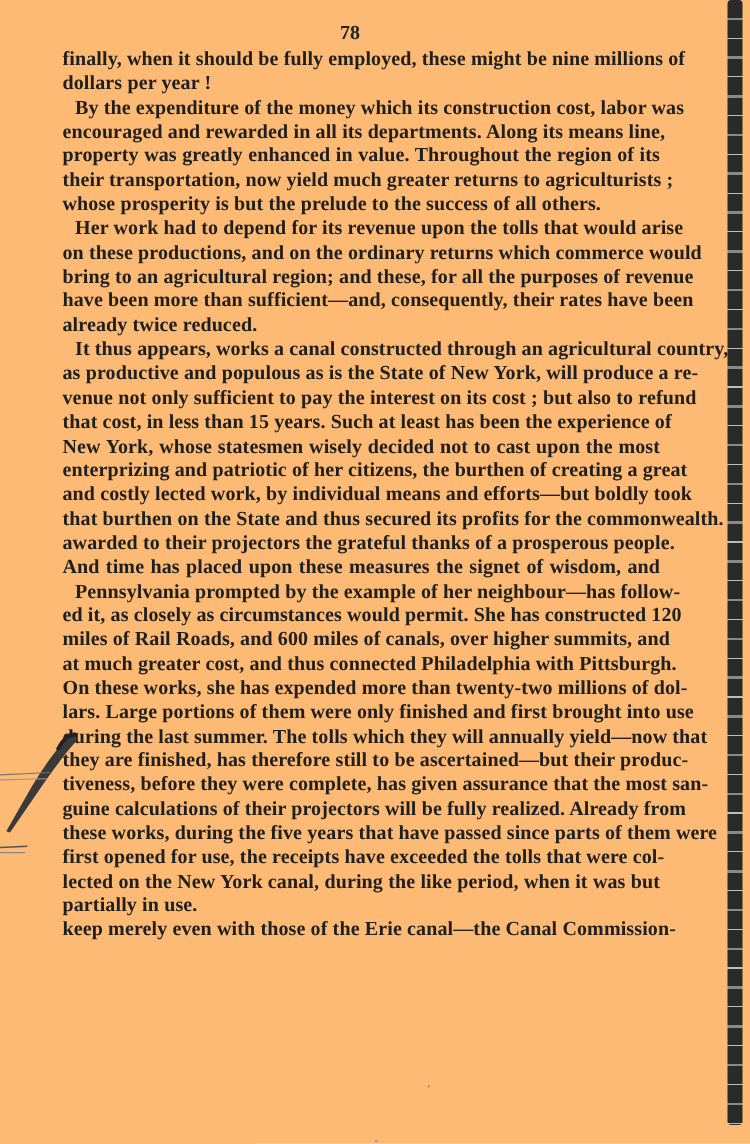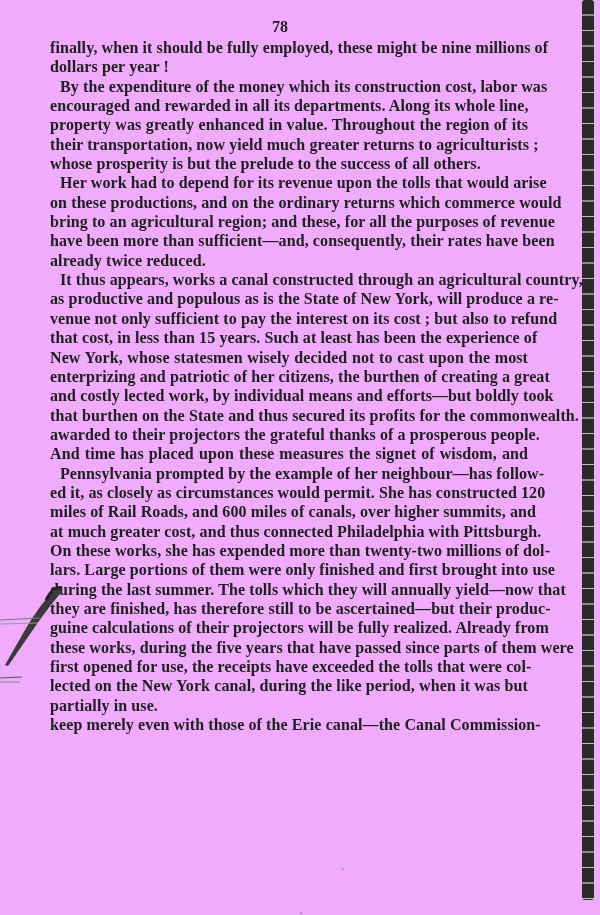--- a/index.html
+++ b/index.html
@@ -12,21 +12,21 @@
     height: 915px;
     position: relative;
     overflow: hidden;
     font-family: "Liberation Serif", "DejaVu Serif", serif;
     color: #1a1a1a;
   }
   .page {
     position: absolute;
     left: 0; top: 0;
     width: 600px; height: 915px;
-    background: #f0abfc;
+    background: #fdba74;
   }
   .page-number {
     position: absolute;
     left: 0; width: 560px;
     top: 18px;
     text-align: center;
     font-size: 16px;
     font-weight: bold;
     color: #222;
   }
@@ -83,21 +83,21 @@
 </head>
 <body>
 
 <div class="page">
   <div class="page-number">78</div>
 
   <div class="text-block" id="text-block">
       <span class="line">finally, when it should be fully employed, these might be nine millions of</span>
       <span class="line last">dollars per year !</span>
       <span class="line indent">By the expenditure of the money which its construction cost, labor was</span>
-      <span class="line">encouraged and rewarded in all its departments. Along its whole line,</span>
+      <span class="line">encouraged and rewarded in all its departments. Along its means line,</span>
       <span class="line">property was greatly enhanced in value. Throughout the region of its</span>
       <span class="line">their transportation, now yield much greater returns to agriculturists ;</span>
       <span class="line last">whose prosperity is but the prelude to the success of all others.</span>
       <span class="line indent">Her work had to depend for its revenue upon the tolls that would arise</span>
       <span class="line">on these productions, and on the ordinary returns which commerce would</span>
       <span class="line">bring to an agricultural region; and these, for all the purposes of revenue</span>
       <span class="line">have been more than sufficient—and, consequently, their rates have been</span>
       <span class="line last">already twice reduced.</span>
       <span class="line indent">It thus appears, works a canal constructed through an agricultural country,</span>
       <span class="line">as productive and populous as is the State of New York, will produce a re-</span>
@@ -110,20 +110,21 @@
       <span class="line last">awarded to their projectors the grateful thanks of a prosperous people.</span>
       <span class="line">And time has placed upon these measures the signet of wisdom, and</span>
       <span class="line indent">Pennsylvania prompted by the example of her neighbour—has follow-</span>
       <span class="line">ed it, as closely as circumstances would permit. She has constructed 120</span>
       <span class="line">miles of Rail Roads, and 600 miles of canals, over higher summits, and</span>
       <span class="line">at much greater cost, and thus connected Philadelphia with Pittsburgh.</span>
       <span class="line">On these works, she has expended more than twenty-two millions of dol-</span>
       <span class="line">lars. Large portions of them were only finished and first brought into use</span>
       <span class="line">during the last summer. The tolls which they will annually yield—now that</span>
       <span class="line">they are finished, has therefore still to be ascertained—but their produc-</span>
+      <span class="line">tiveness, before they were complete, has given assurance that the most san-</span>
       <span class="line">guine calculations of their projectors will be fully realized. Already from</span>
       <span class="line">these works, during the five years that have passed since parts of them were</span>
       <span class="line">first opened for use, the receipts have exceeded the tolls that were col-</span>
       <span class="line">lected on the New York canal, during the like period, when it was but</span>
       <span class="line last">partially in use.</span>
       <span class="line">keep merely even with those of the Erie canal—the Canal Commission-</span>
     </div>
 
   <svg class="pen-illustration" viewBox="0 0 70 120">
     <path d="M60 18 C52 20, 40 35, 25 60 L5 95 L8 96 L30 64 C45 42, 56 28, 62 22 Z" fill="#3a3a3a"></path>

